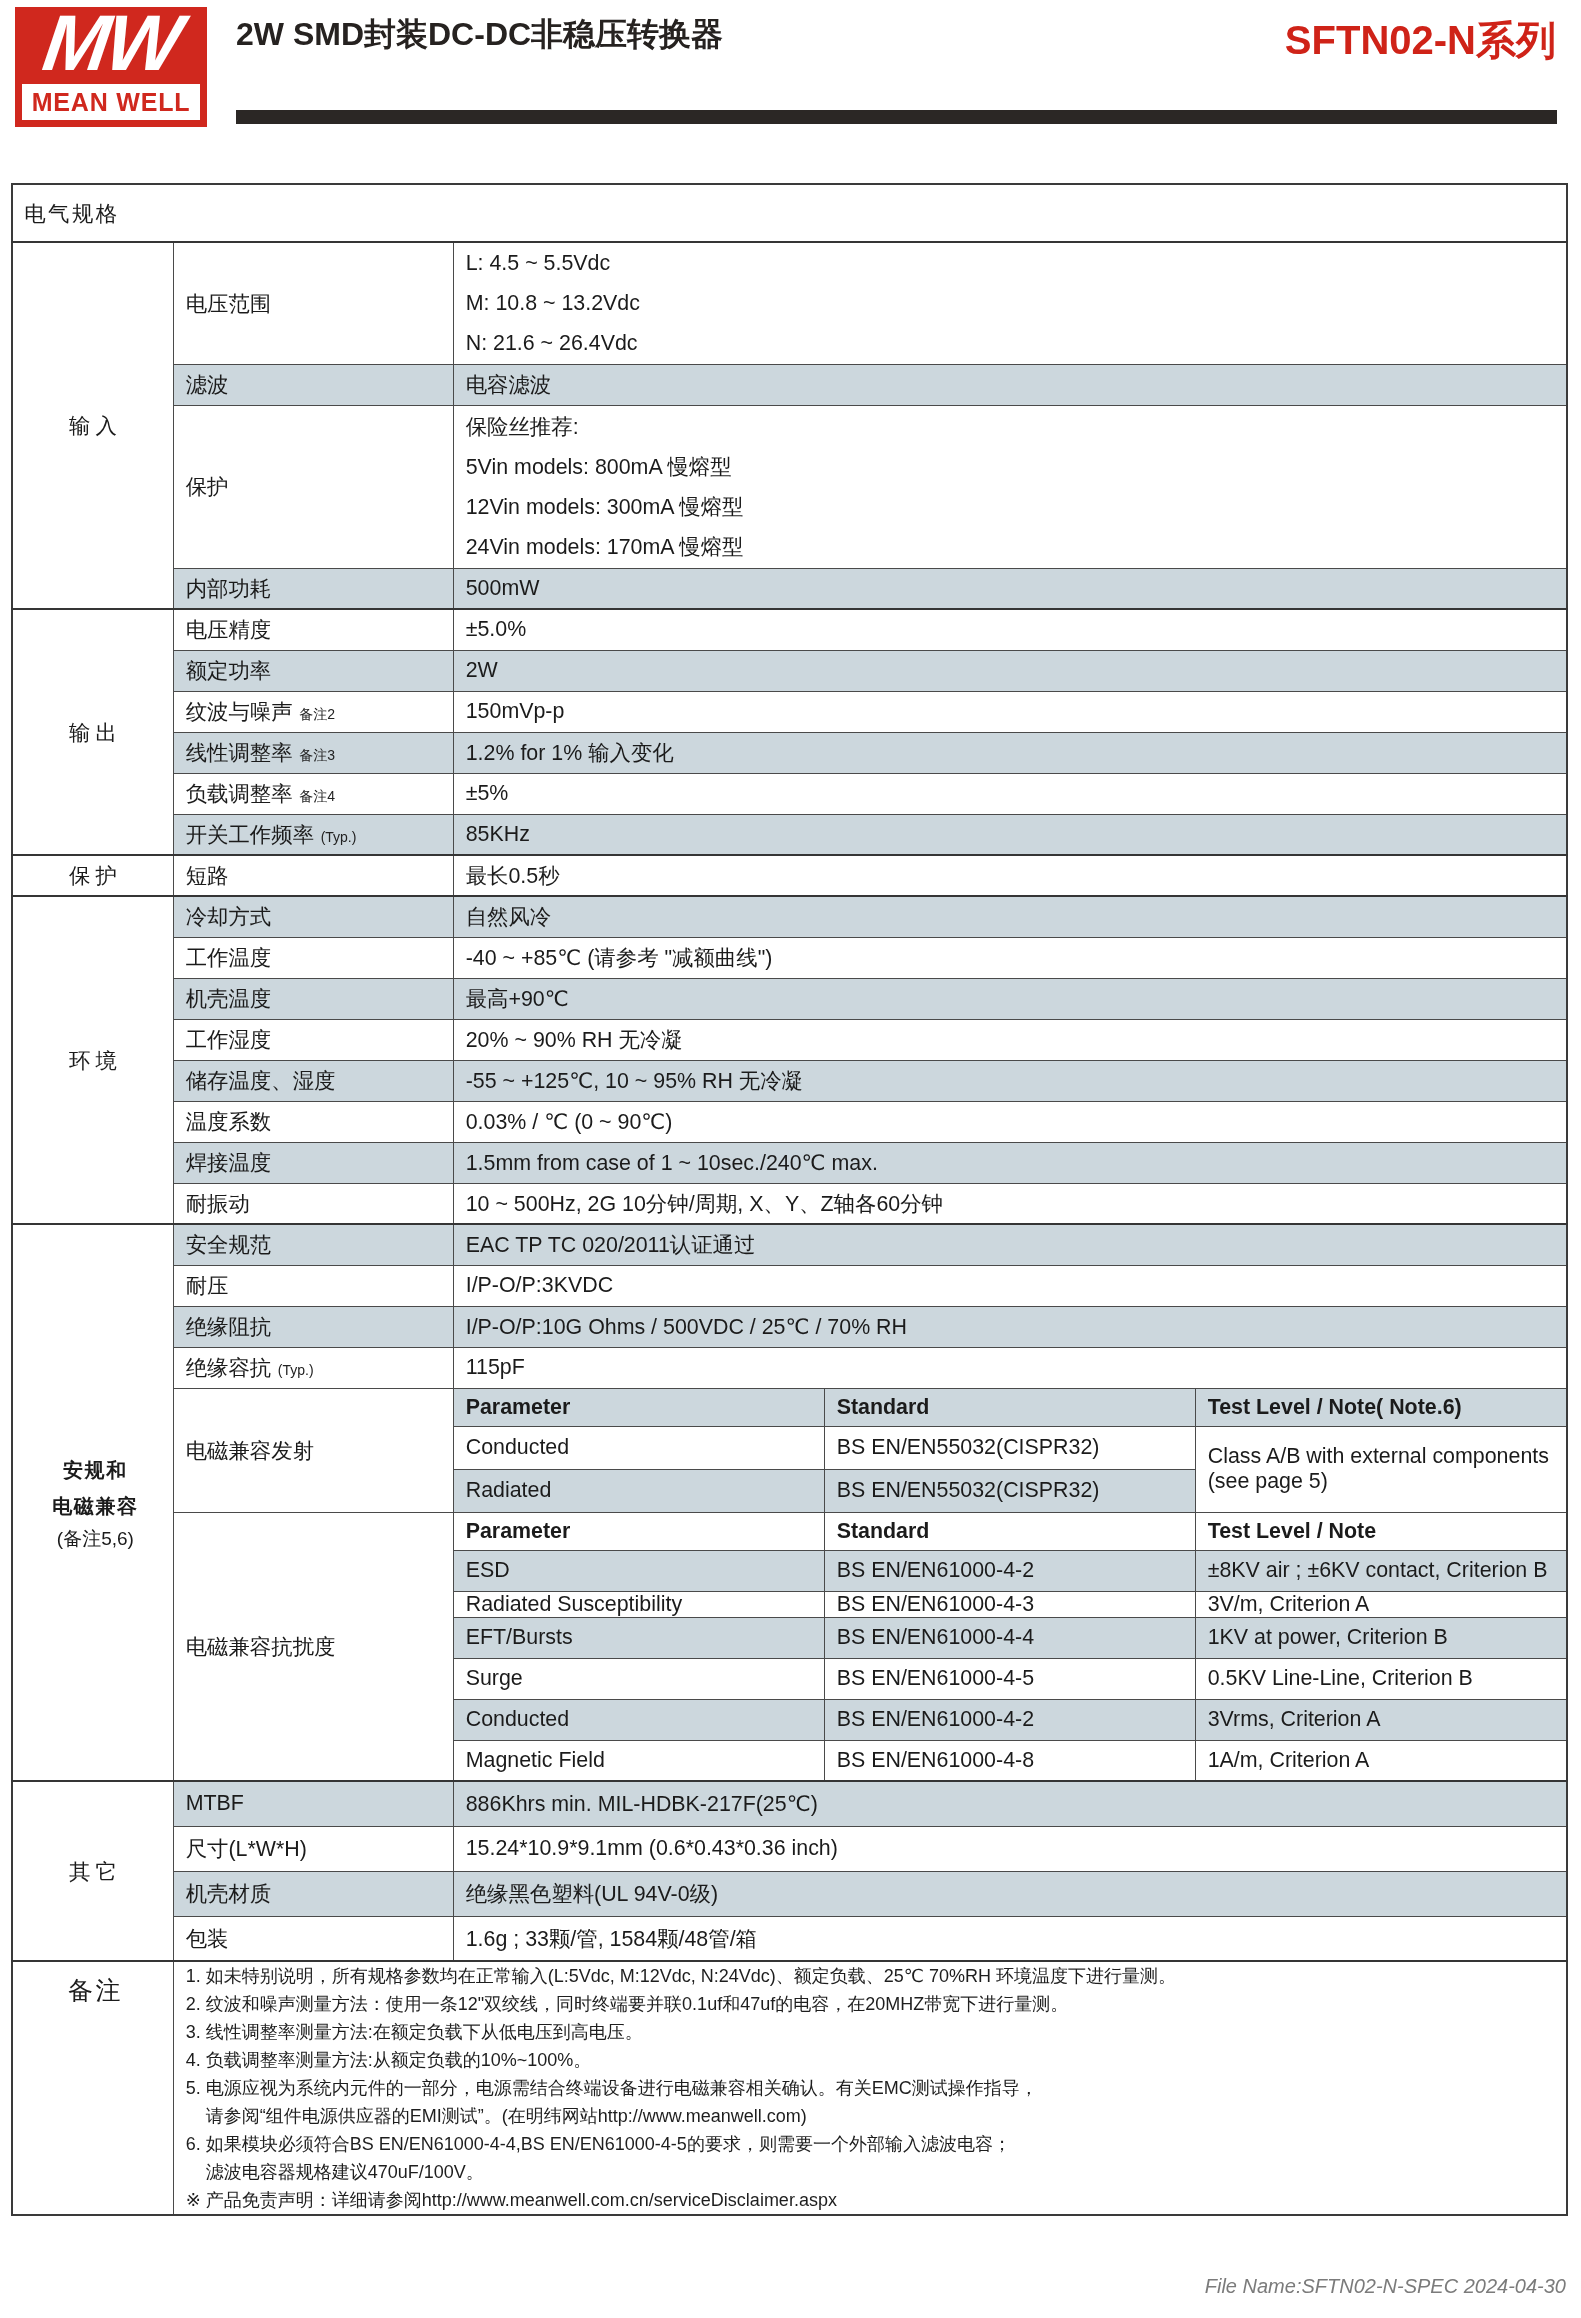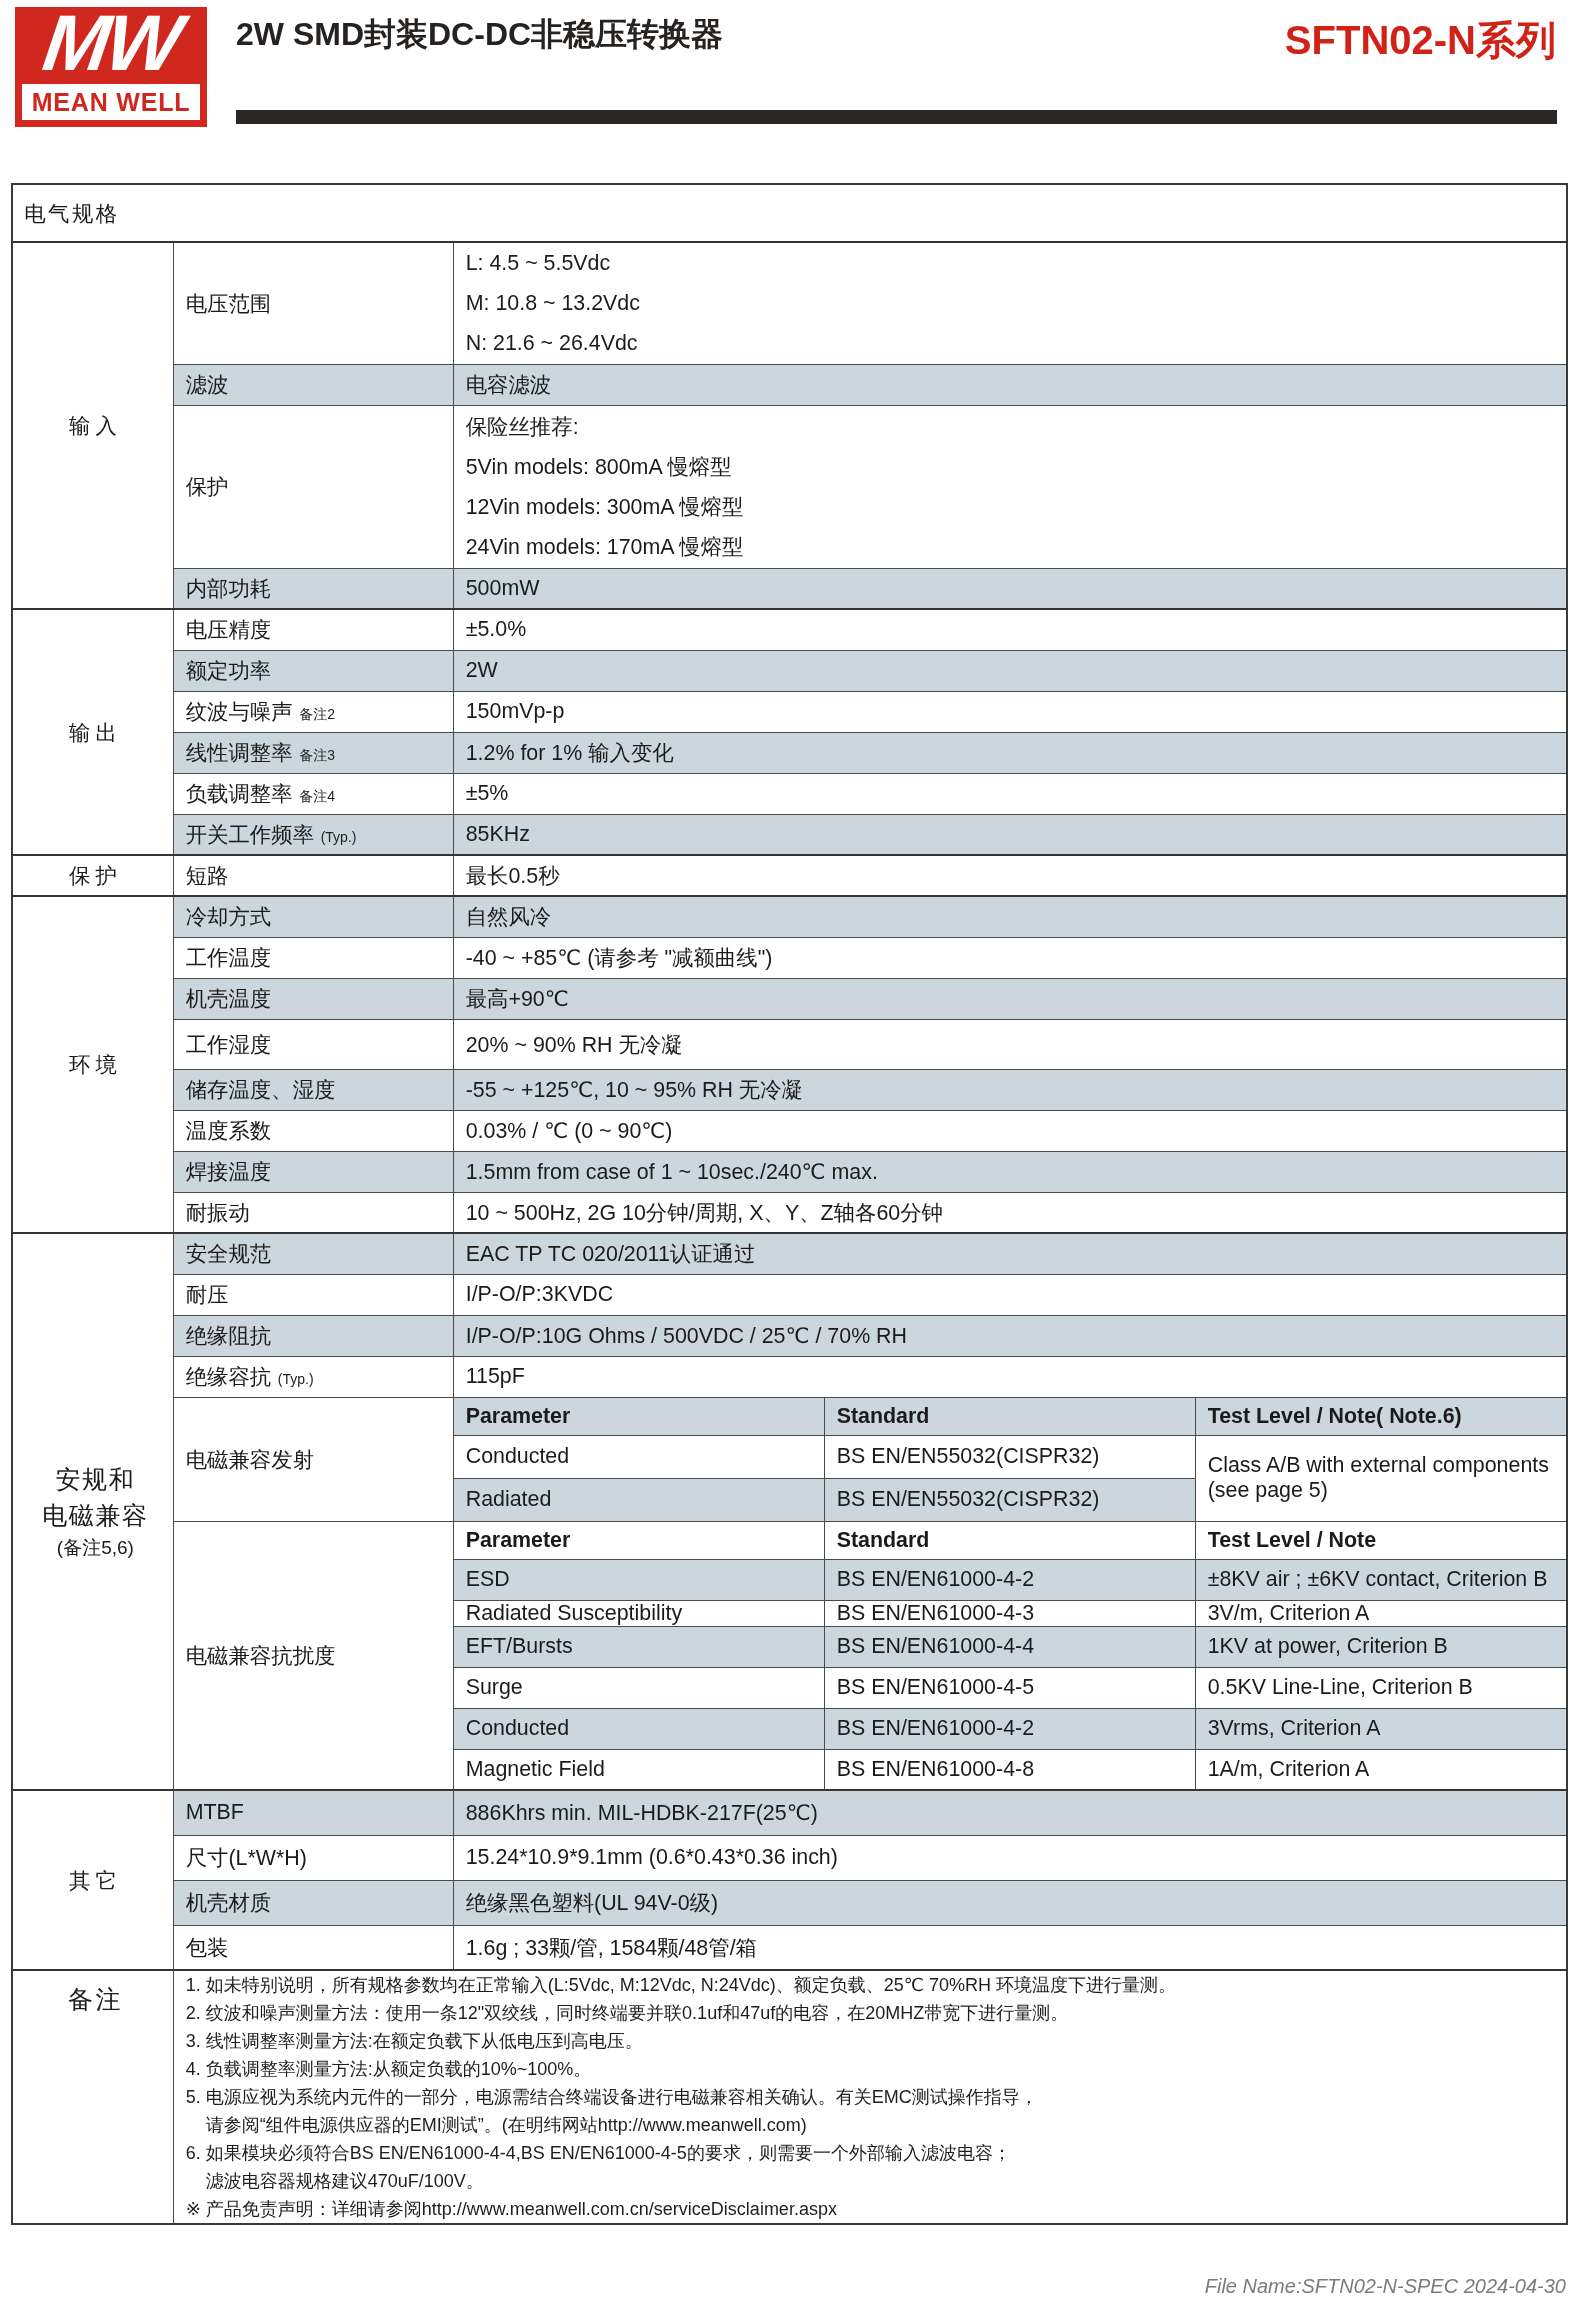--- a/index.html
+++ b/index.html
@@ -60,21 +60,21 @@
   }
   tr.alt td { background:#ccd7dd; }
   td.section {
     background:#c7d3da; font-size:33px; letter-spacing:2.5px;
     padding-left:10px; color:#24201e;
   }
   td.group {
     background:#ffffff !important; text-align:center; padding:0;
     font-size:28px; letter-spacing:5px; color:#141414;
   }
-  td.group .gline { letter-spacing:1.6px; font-size:25px; line-height:36px; }
+  td.group .gline { letter-spacing:1.6px; font-size:20px; line-height:36px;font-weight:bold; }
   td.group .gline-small { letter-spacing:0; font-size:19px; line-height:30px; }
   td.group.small { font-size:25px; letter-spacing:2.5px; }
   td.label { font-size:22px; }
   td.label .sub { font-size:14px; margin-left:6.6px; color:#222; }
   td.value { font-size:21.4px; }
   td.value .vline { line-height:40px; }
   tr.gs td { border-top:2.5px solid #353535; }
   td.cell-white { background:#ffffff !important; }
   td.emc { font-size:19px; padding-left:10px; }
   td.emc-head { font-size:19px; font-weight:bold; padding-left:10px; }
@@ -191,21 +191,21 @@
     <td class="value" colspan="3">自然风冷</td>
   </tr>
   <tr style="height:41px">
     <td class="label">工作温度</td>
     <td class="value" colspan="3">-40 ~ +85℃ (请参考 "减额曲线")</td>
   </tr>
   <tr class="alt" style="height:41px">
     <td class="label">机壳温度</td>
     <td class="value" colspan="3">最高+90℃</td>
   </tr>
-  <tr style="height:50px">
+  <tr style="height:41px">
     <td class="label">工作湿度</td>
     <td class="value" colspan="3">20% ~ 90% RH 无冷凝</td>
   </tr>
   <tr class="alt" style="height:41px">
     <td class="label">储存温度、湿度</td>
     <td class="value" colspan="3">-55 ~ +125℃, 10 ~ 95% RH 无冷凝</td>
   </tr>
   <tr style="height:41px">
     <td class="label">温度系数</td>
     <td class="value" colspan="3">0.03% / ℃ (0 ~ 90℃)</td>

